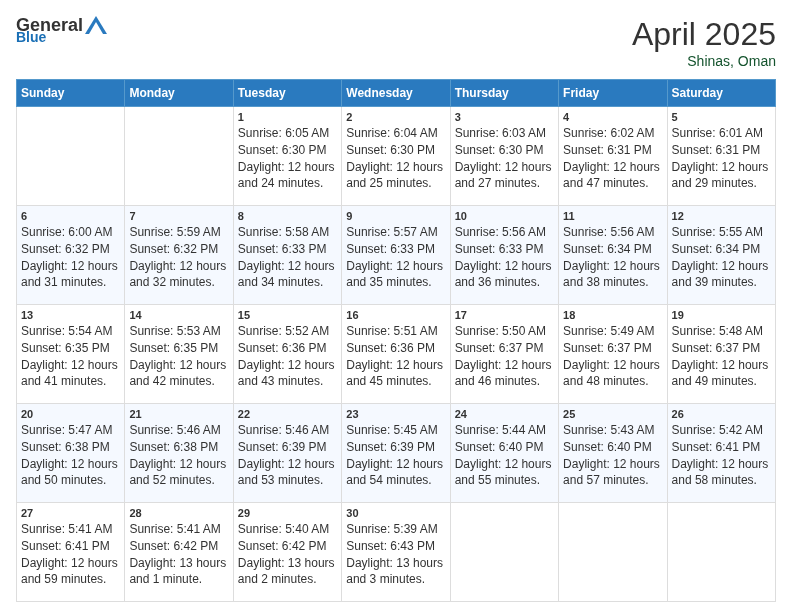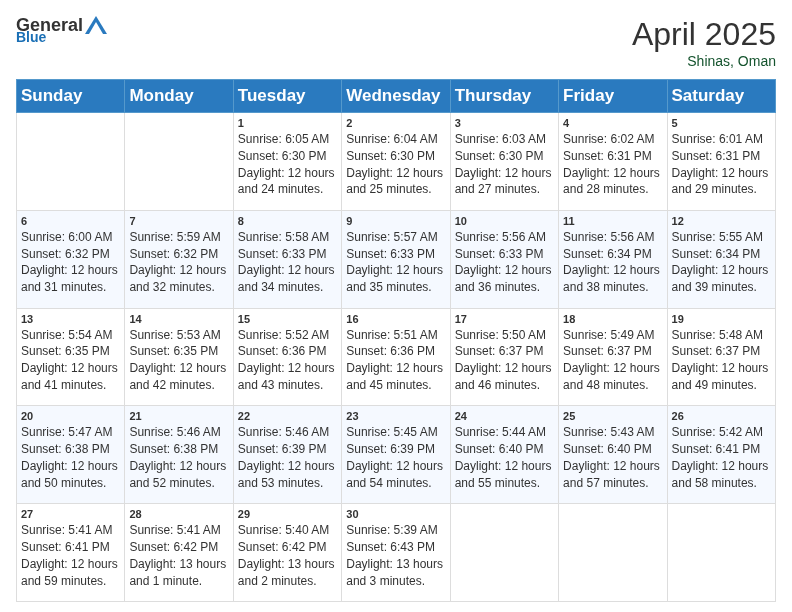--- a/index.html
+++ b/index.html
@@ -55,21 +55,21 @@
     .calendar {
       flex: 1;
       border: 1px solid #ccc;
       border-collapse: collapse;
       width: 100%;
       table-layout: fixed;
     }
     .calendar th {
       background-color: #2a7abf;
       color: #fff;
-      font-size: 17px;
+      font-size: 12px;
       font-weight: bold;
       padding: 6px 4px;
       text-align: left;
       border: 1px solid #5599cc;
     }
     .calendar td {
       vertical-align: top;
       padding: 4px 4px;
       border: 1px solid #ddd;
       font-size: 9.5px;
@@ -158,21 +158,21 @@
             <span>Sunrise: 6:03 AM</span><br>
             <span>Sunset: 6:30 PM</span><br>
             <span>Daylight: 12 hours and 27 minutes.</span>
           </div>
         </td>
           <td>
           <span class="day-num">4</span>
           <div class="day-info">
             <span>Sunrise: 6:02 AM</span><br>
             <span>Sunset: 6:31 PM</span><br>
-            <span>Daylight: 12 hours and 28 minutes.</span>
+            <span>Daylight: 12 hours and 47 minutes.</span>
           </div>
         </td>
           <td>
           <span class="day-num">5</span>
           <div class="day-info">
             <span>Sunrise: 6:01 AM</span><br>
             <span>Sunset: 6:31 PM</span><br>
             <span>Daylight: 12 hours and 29 minutes.</span>
           </div>
         </td>

